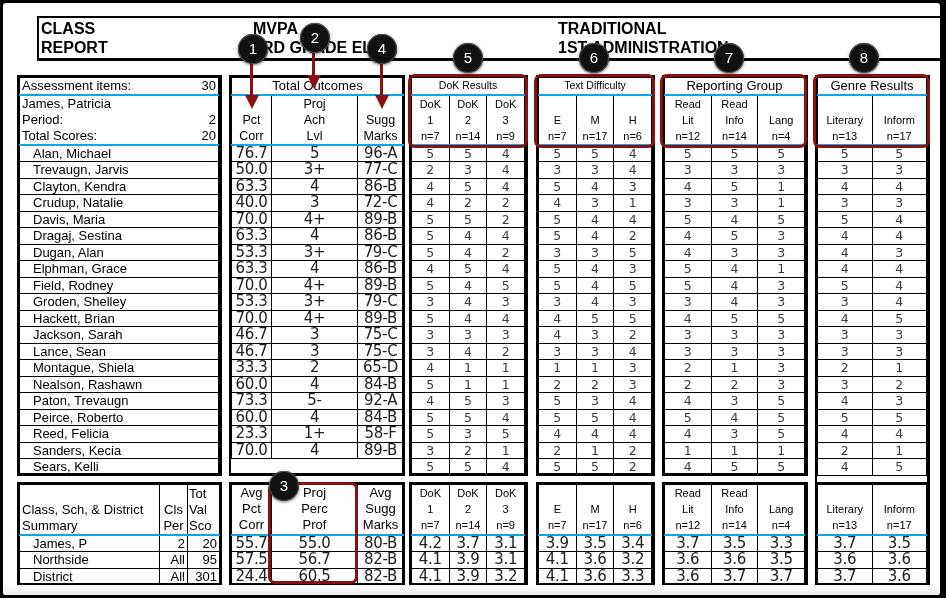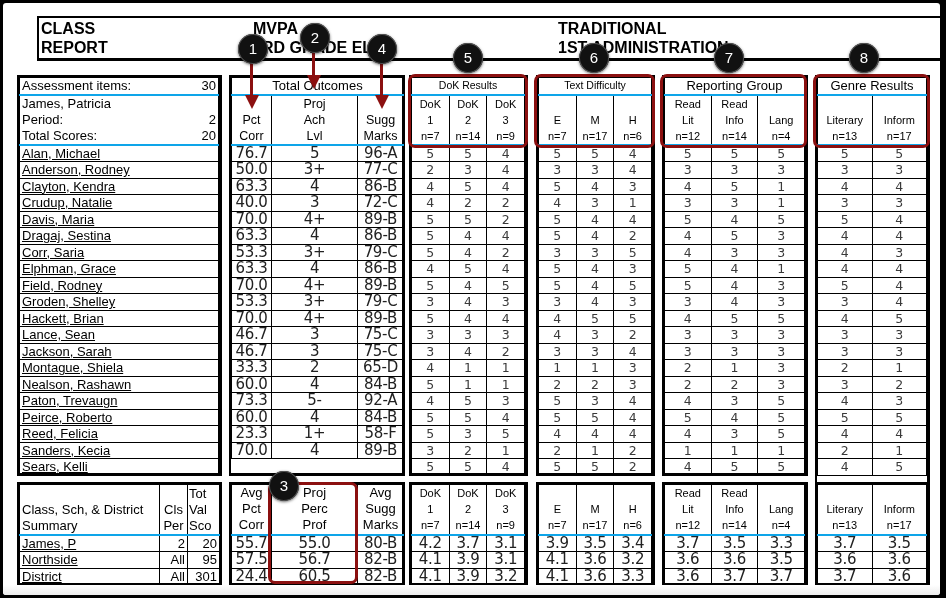--- a/index.html
+++ b/index.html
@@ -15,21 +15,21 @@
 
   
   .panel { position: absolute; border: 2px solid #000; border-right-width: 3px; border-bottom-width: 3px; background: #fff; }
   table { border-collapse: collapse; width: 100%; table-layout: fixed; }
   td { border: 1px solid #000; padding: 0 2px; font-size: 13px; line-height: 15.5px; height: 16.4px; white-space: nowrap; overflow: hidden; }
   .num { font-family: "DejaVu Sans", sans-serif; font-size: 12.5px; text-align: center; color: #3a3a3a; }
   .hdr td { font-size: 11px; text-align: center; line-height: 16px; }
   .grouptitle { font-size: 10.5px; text-align: center; }
   .groupbig { font-size: 13px; text-align: center; }
   .thickbottom td { border-bottom: 2px solid #0ea5e9; }
-  .name { padding-left: 2px; text-decoration: underline; }
+  .name { padding-left: 13px; }
   .right { text-align: right; }
   .serifnum { font-size: 15px; text-align: center; color:#222; font-family: "DejaVu Sans", sans-serif; letter-spacing: -0.3px; }
 
   
   .badge { position: absolute; width: 30px; height: 30px; border-radius: 50%; background: #111; color: #fff; font-size: 15px; text-align: center; line-height: 30px; box-shadow: 0 1px 3px rgba(0,0,0,.6), inset 0 0 0 1px #555; z-index: 10; font-family: "Liberation Sans", sans-serif; }
   .arrow { position: absolute; width: 3px; background: #8b1010; z-index: 9; }
   .arrowhead { position: absolute; width: 0; height: 0; border-left: 7px solid transparent; border-right: 7px solid transparent; border-top: 14px solid #8b1010; z-index: 9; }
   .hl { position: absolute; border: 3px solid #8b1010; border-radius: 7px; z-index: 8; pointer-events: none; }
 </style>
 </head>
@@ -67,54 +67,54 @@
           <div><span>Period:</span><span style="float:right">2</span></div>
           <div><span>Total Scores:</span><span style="float:right">20</span></div>
         </td>
       </tr>
       </tbody>
         <tbody id="names-body">
           <tr>
             <td class="name">Alan, Michael</td>
           </tr>
           <tr>
-            <td class="name">Anderson, Rodney</td>
+            <td class="name">Trevaugn, Jarvis</td>
           </tr>
           <tr>
             <td class="name">Clayton, Kendra</td>
           </tr>
           <tr>
             <td class="name">Crudup, Natalie</td>
           </tr>
           <tr>
             <td class="name">Davis, Maria</td>
           </tr>
           <tr>
             <td class="name">Dragaj, Sestina</td>
           </tr>
           <tr>
-            <td class="name">Corr, Saria</td>
+            <td class="name">Dugan, Alan</td>
           </tr>
           <tr>
             <td class="name">Elphman, Grace</td>
           </tr>
           <tr>
             <td class="name">Field, Rodney</td>
           </tr>
           <tr>
             <td class="name">Groden, Shelley</td>
           </tr>
           <tr>
             <td class="name">Hackett, Brian</td>
           </tr>
           <tr>
+            <td class="name">Jackson, Sarah</td>
+          </tr>
+          <tr>
             <td class="name">Lance, Sean</td>
-          </tr>
-          <tr>
-            <td class="name">Jackson, Sarah</td>
           </tr>
           <tr>
             <td class="name">Montague, Shiela</td>
           </tr>
           <tr>
             <td class="name">Nealson, Rashawn</td>
           </tr>
           <tr>
             <td class="name">Paton, Trevaugn</td>
           </tr>

